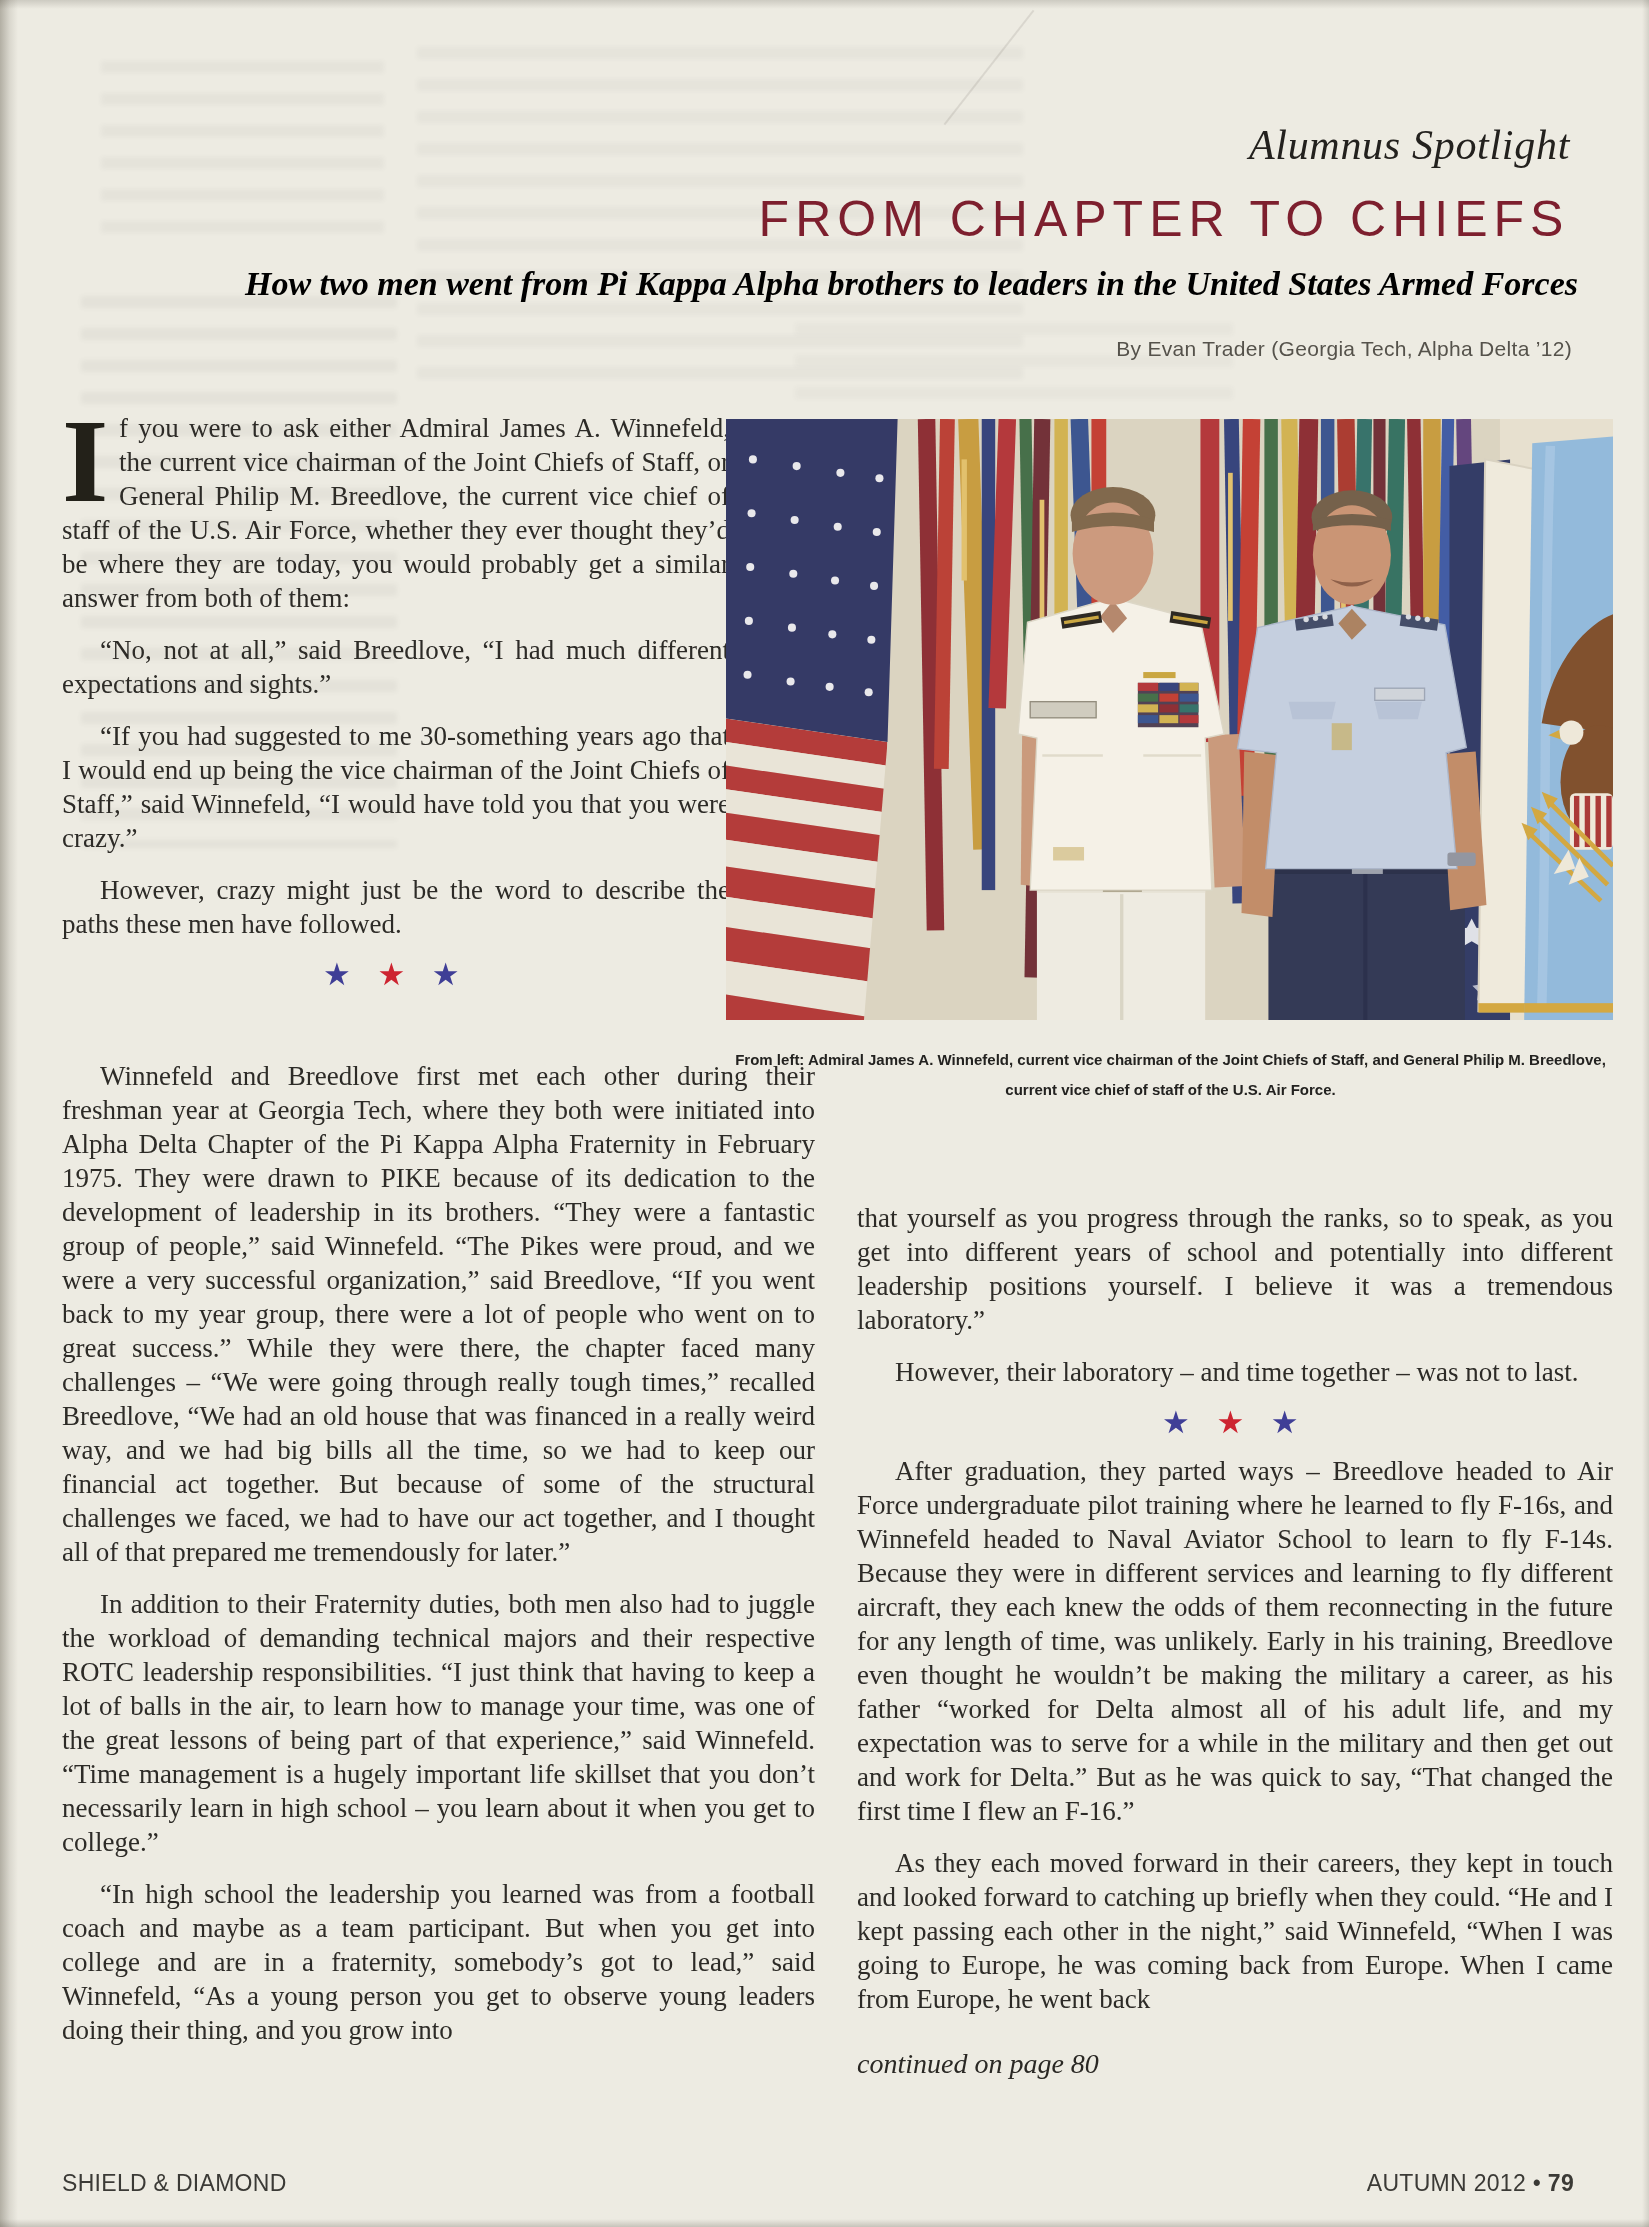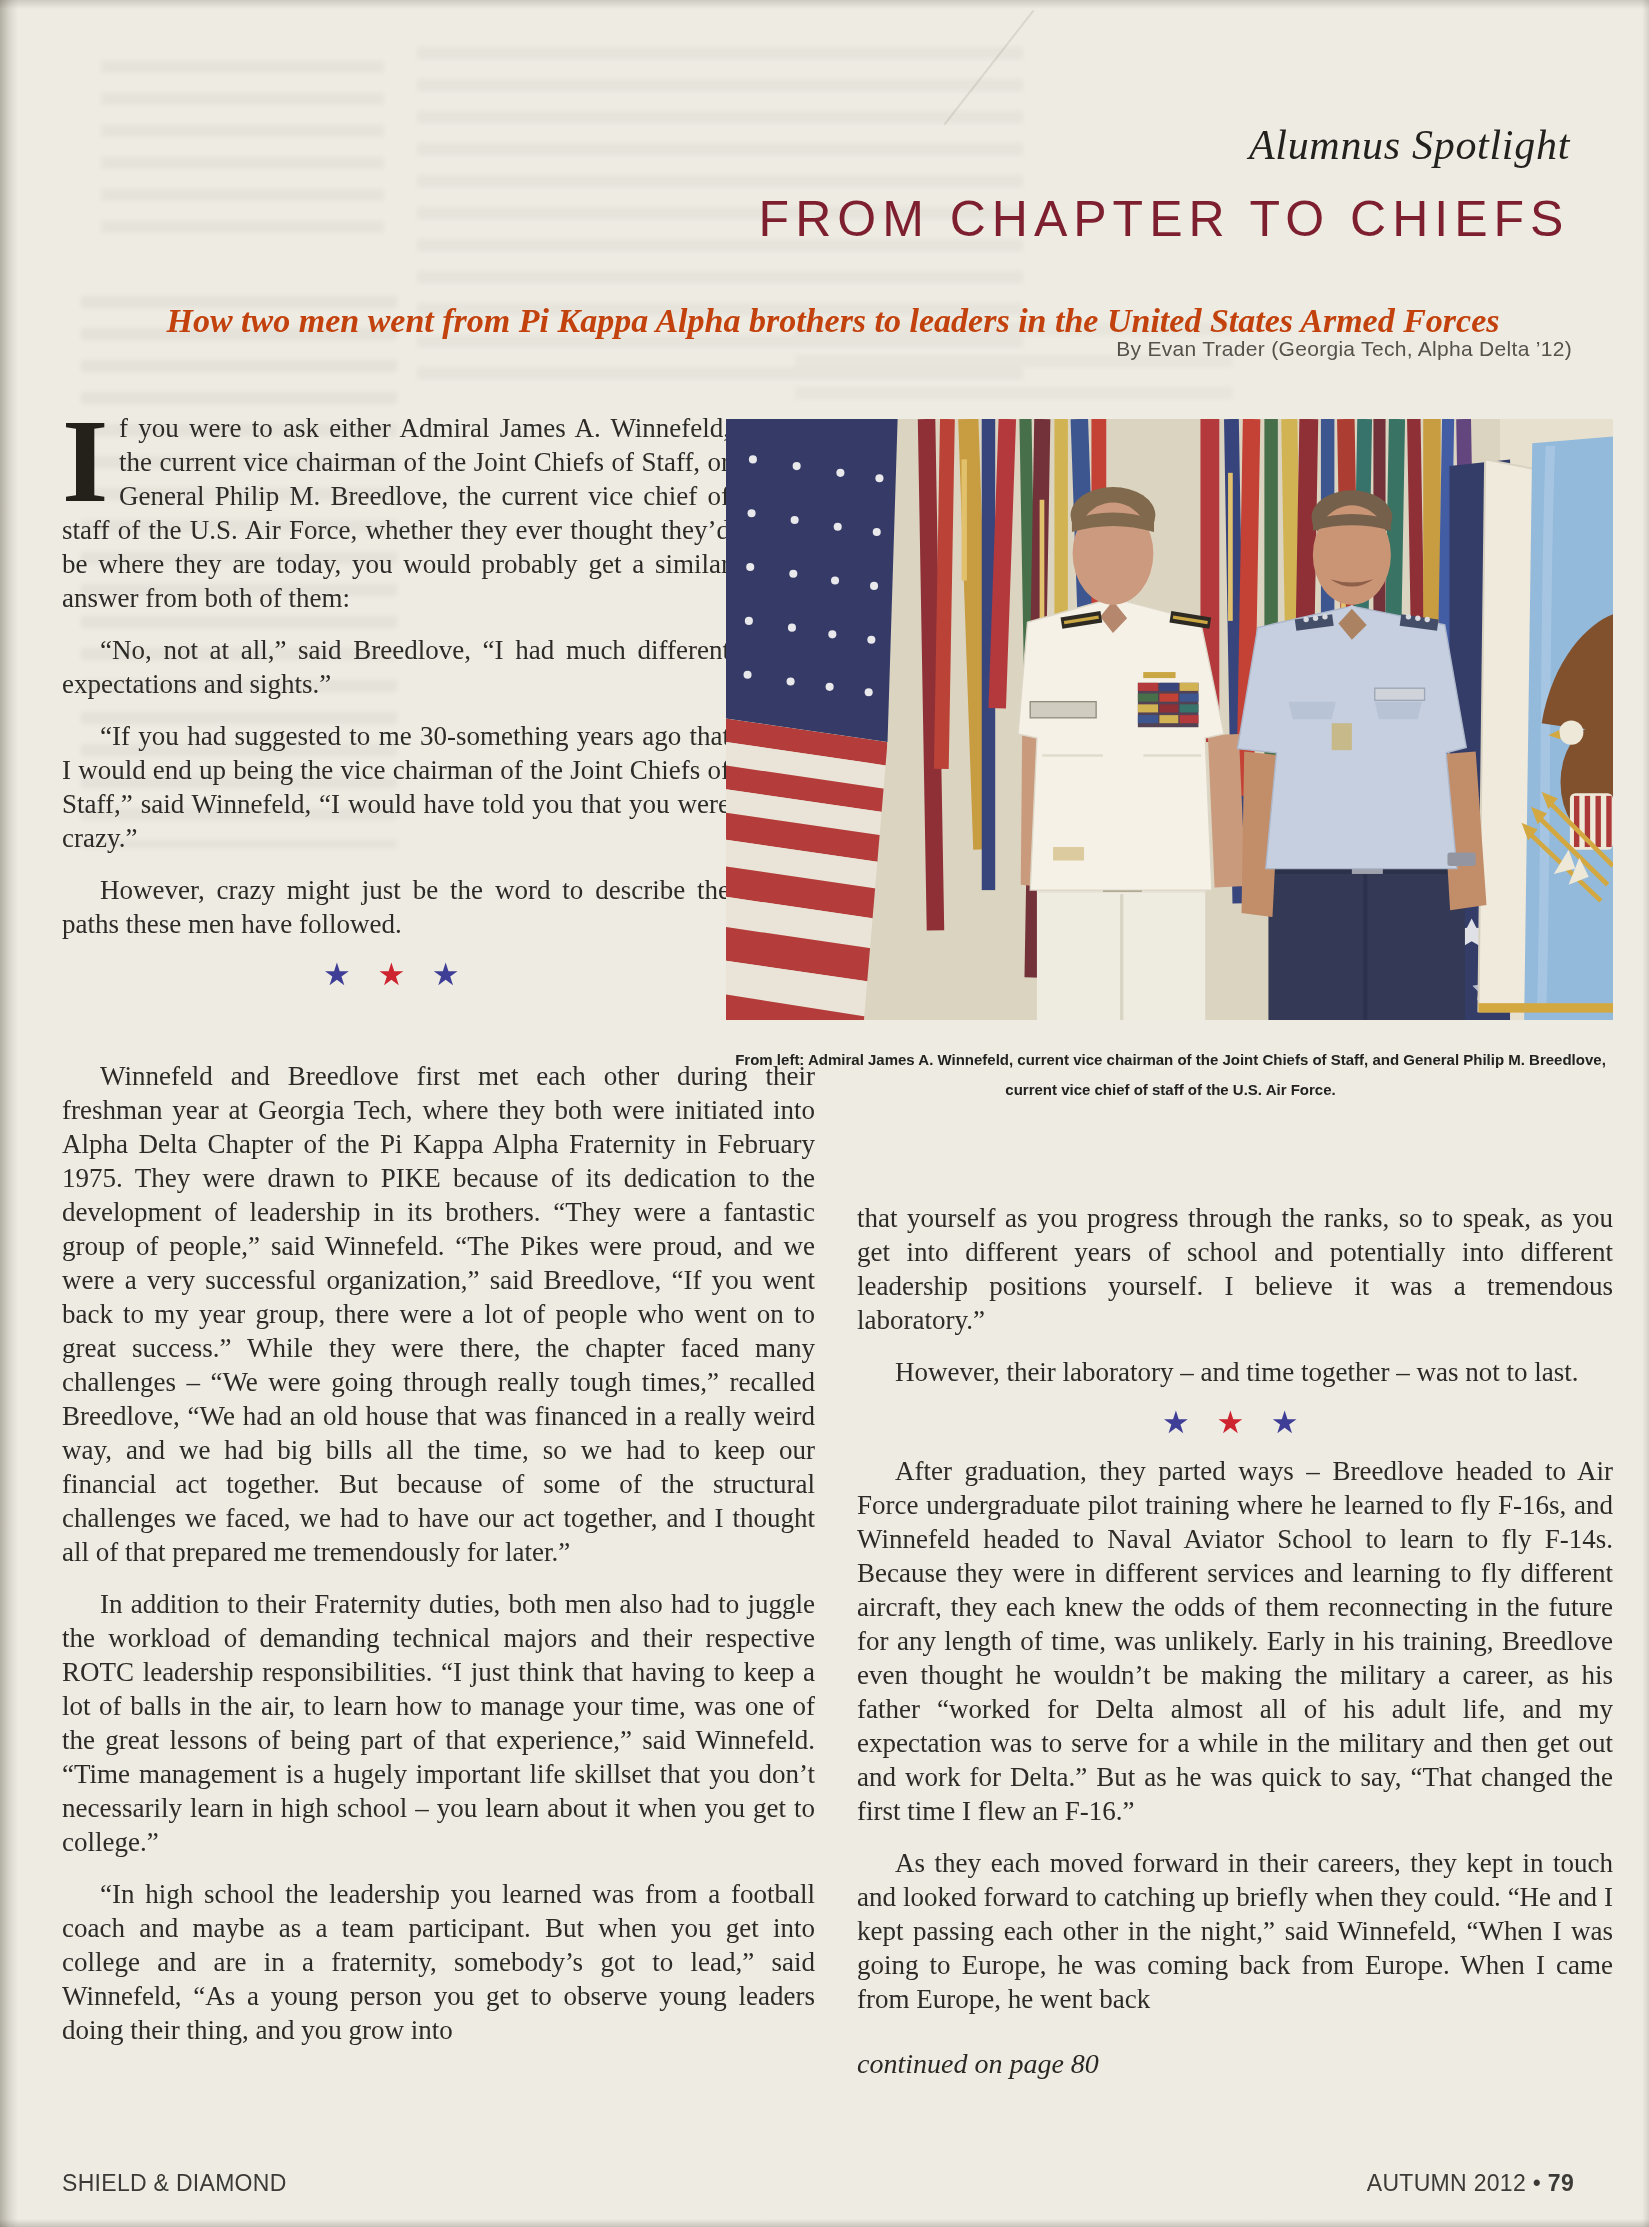--- a/index.html
+++ b/index.html
@@ -37,22 +37,22 @@
   }
   .title{
     position:absolute;left:754px;right:75px;top:194px;margin:0;
     text-align:center;
     font-family:"Liberation Sans", sans-serif;
     font-weight:400;font-size:50px;line-height:1;
     letter-spacing:6px;color:#7d1f2e;white-space:nowrap;
   }
   .subtitle{
     position:absolute;left:88px;right:71px;top:264px;
-    text-align:center;font-style:italic;font-weight:bold;
-    font-size:34px;line-height:1.15;color:#c2410c;white-space:nowrap;margin-top:37px;
+    text-align:right;font-style:italic;font-weight:bold;
+    font-size:34px;line-height:1.15;color:#000000;white-space:nowrap;
   }
   .byline{
     position:absolute;right:77px;top:337px;
     font-family:"Liberation Sans", sans-serif;
     font-size:21px;color:#55524b;letter-spacing:0.3px;
   }
 
   .col{position:absolute;font-size:27px;line-height:34px;text-align:justify;}
   .col p{margin:0 0 18px 0;}
   .col p.indent{text-indent:38px;}

